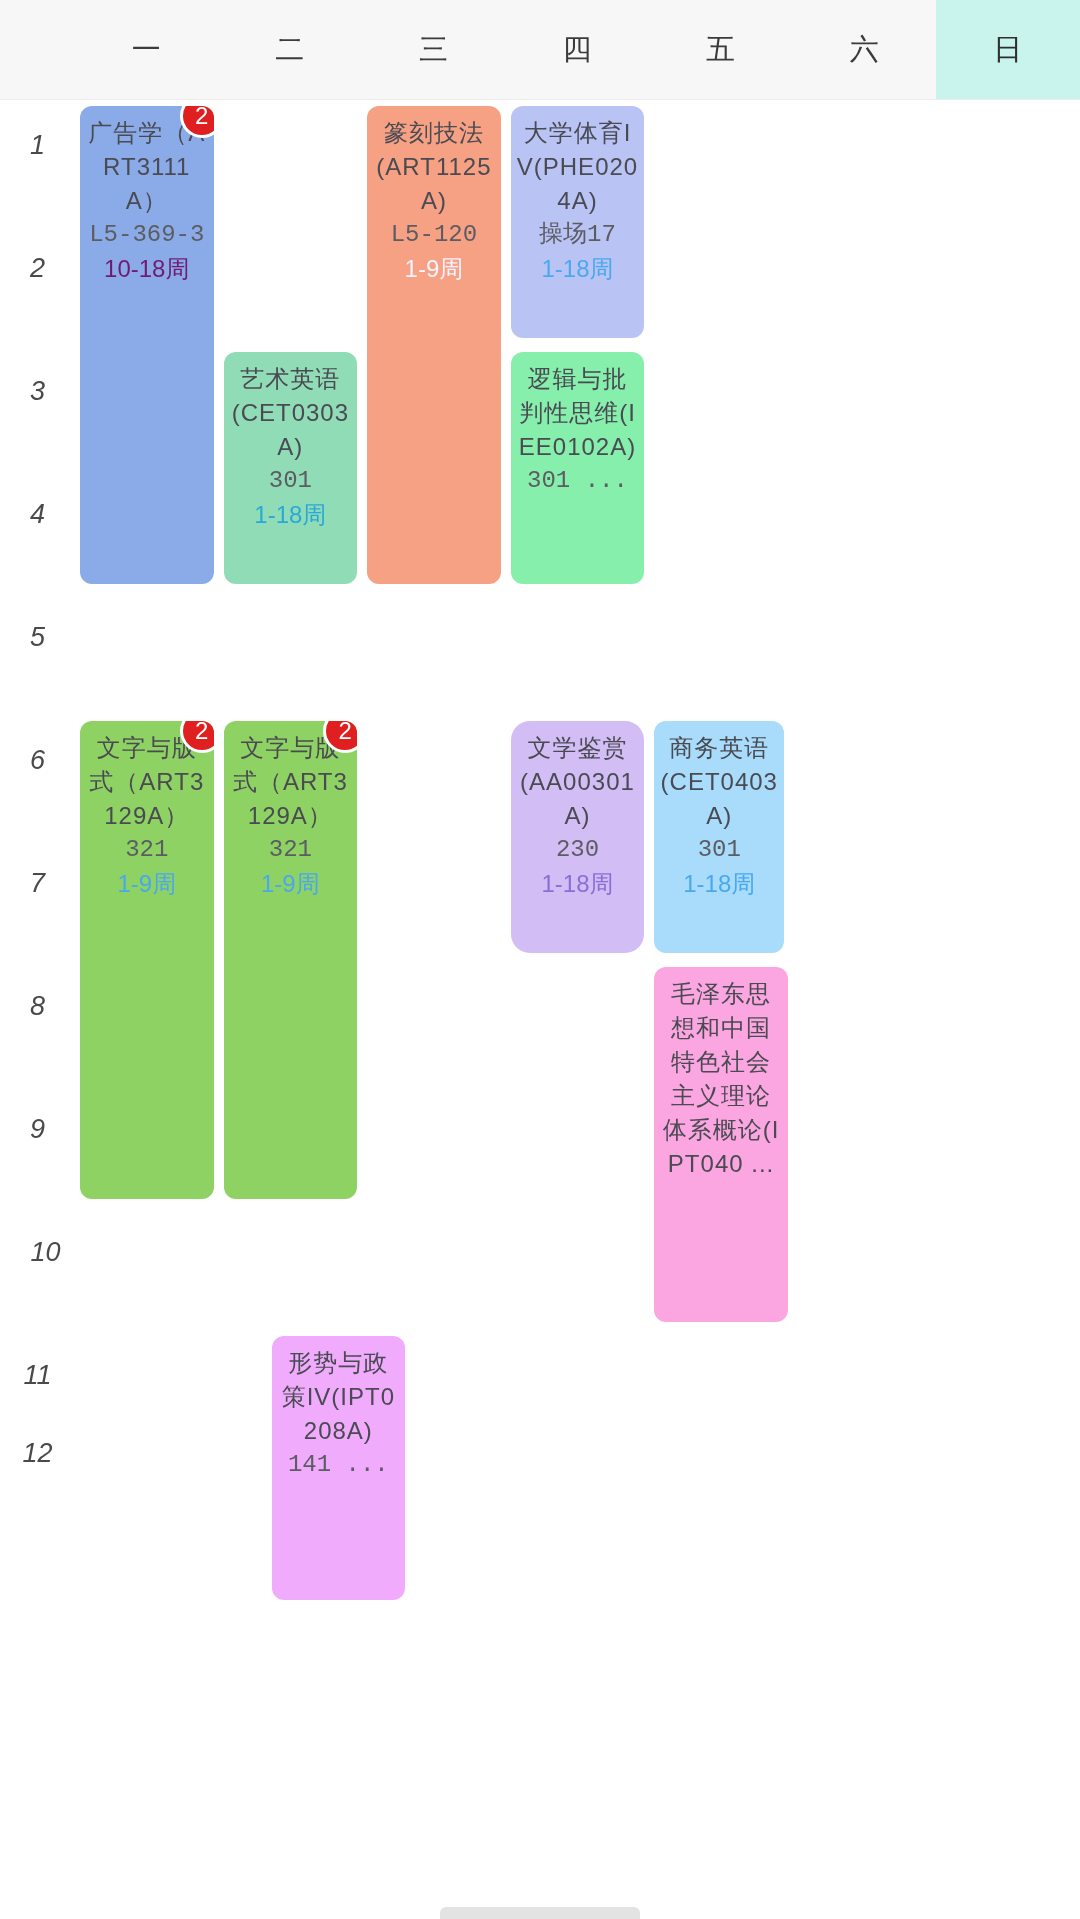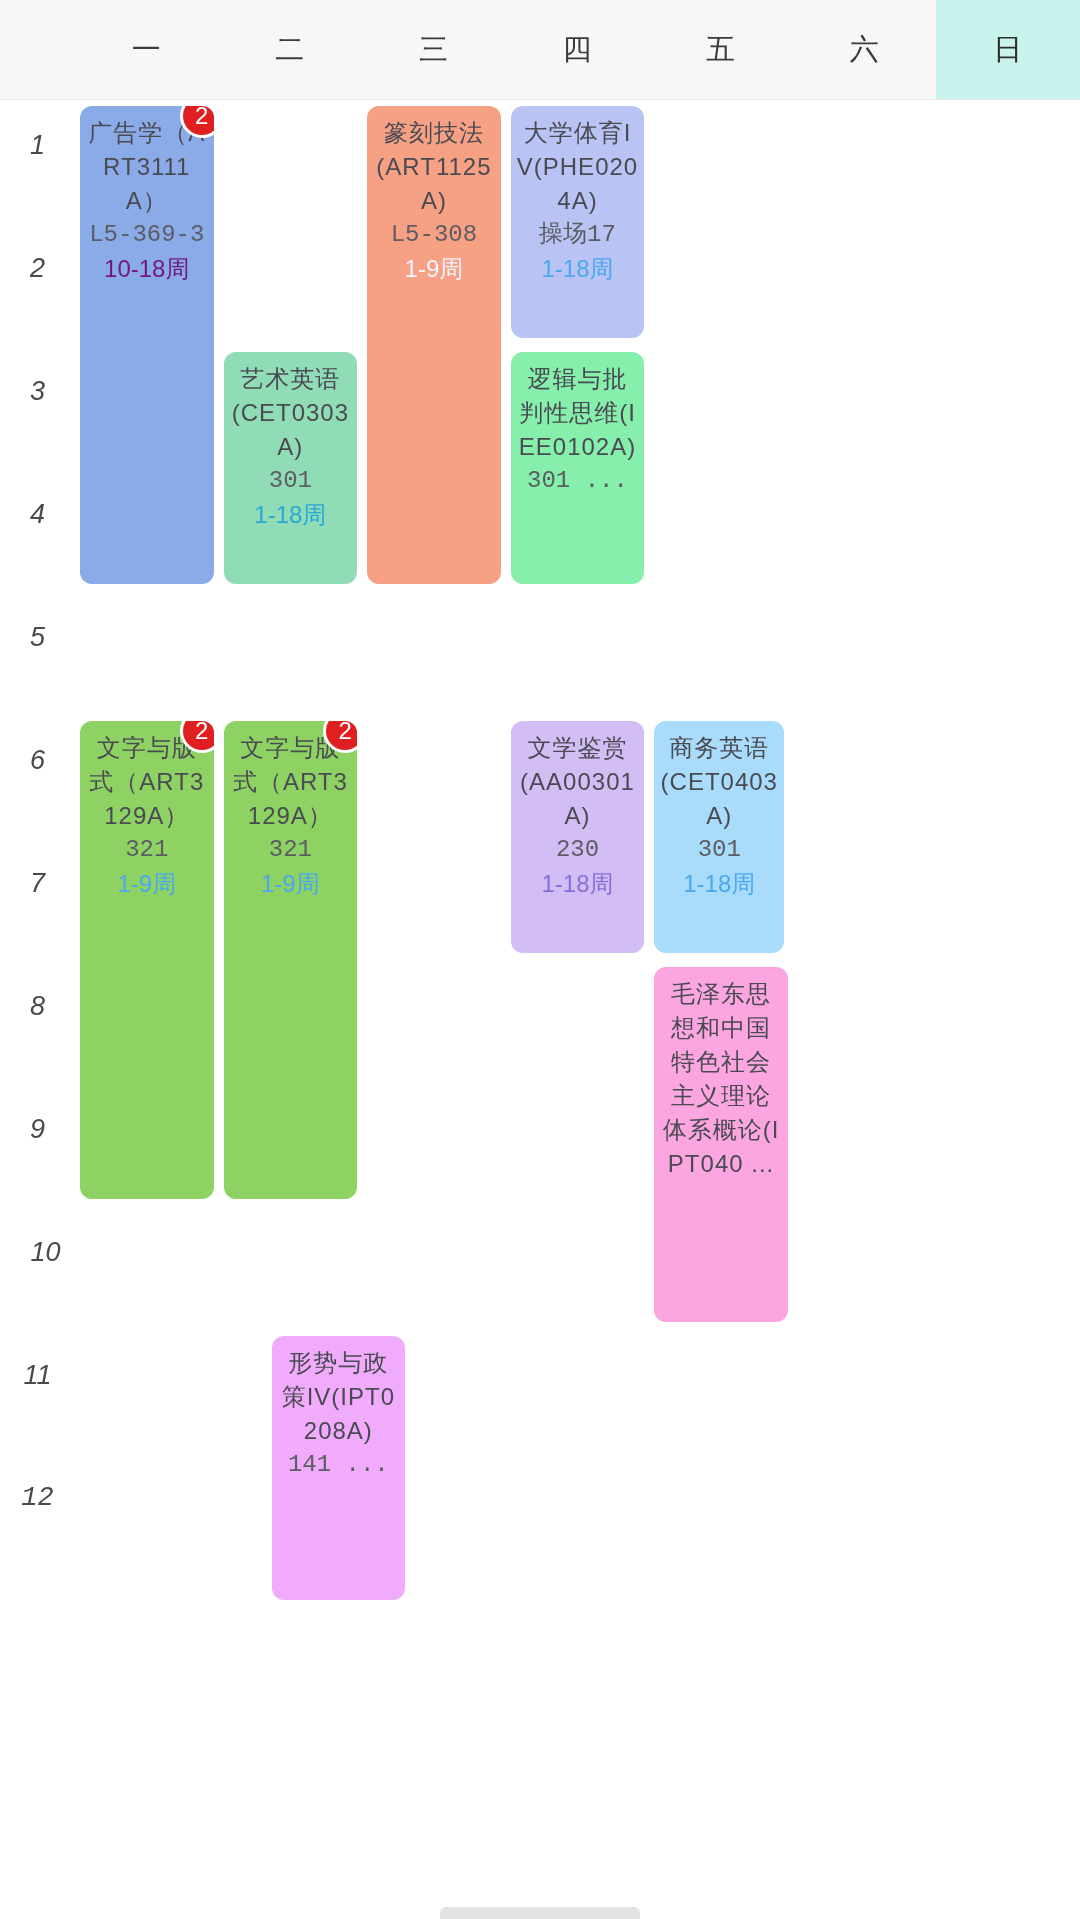--- a/index.html
+++ b/index.html
@@ -152,37 +152,37 @@
         <div class="period-label" style="top: 153px;">2</div>
         <div class="period-label" style="top: 276px;">3</div>
         <div class="period-label" style="top: 399px;">4</div>
         <div class="period-label" style="top: 522px;">5</div>
         <div class="period-label" style="top: 645px;">6</div>
         <div class="period-label" style="top: 768px;">7</div>
         <div class="period-label" style="top: 891px;">8</div>
         <div class="period-label" style="top: 1014px;">9</div>
         <div class="period-label" style="top: 1137px; padding-left: 16px;">10</div>
         <div class="period-label" style="top: 1260px;">11</div>
-        <div class="period-label" style="top: 1383px; font-family: Liberation Mono, monospace;">12</div>
+        <div class="period-label" style="top: 1338px;">12</div>
       </div>
     <div id="course-area">
         <div class="course" style="left: 5px; width: 133.571px; top: 6px; height: 478px; background: rgb(138, 171, 232);">
           <span class="cname">广告学（ART3111A）</span>
           <span class="cplace">L5-369-3</span>
           <span class="cweeks" style="color: #701a75;">10-18周</span>
           <div class="badge">2</div>
         </div>
         <div class="course" style="left: 148.571px; width: 133.571px; top: 252px; height: 232px; background: rgb(143, 220, 182);">
           <span class="cname">艺术英语(CET0303A)</span>
           <span class="cplace">301</span>
           <span class="cweeks" style="color: rgb(42, 169, 216);">1-18周</span>
         </div>
         <div class="course" style="left: 292.143px; width: 133.571px; top: 6px; height: 478px; background: rgb(246, 161, 131);">
           <span class="cname">篆刻技法(ART1125A)</span>
-          <span class="cplace">L5-308</span>
+          <span class="cplace">L5-120</span>
           <span class="cweeks" style="color: rgb(243, 243, 255);">1-9周</span>
         </div>
         <div class="course" style="left: 435.714px; width: 133.571px; top: 6px; height: 232px; background: rgb(185, 196, 245);">
           <span class="cname">大学体育IV(PHE0204A)</span>
           <span class="cplace">操场17</span>
           <span class="cweeks" style="color: rgb(74, 168, 238);">1-18周</span>
         </div>
         <div class="course" style="left: 435.714px; width: 133.571px; top: 252px; height: 232px; background: #86efac;">
           <span class="cname">逻辑与批判性思维(IEE0102A)</span>
           <span class="cplace">301 ...</span>
@@ -192,21 +192,21 @@
           <span class="cplace">321</span>
           <span class="cweeks" style="color: rgb(74, 168, 238);">1-9周</span>
           <div class="badge">2</div>
         </div>
         <div class="course" style="left: 148.571px; width: 133.571px; top: 621px; height: 478px; background: rgb(142, 210, 99);">
           <span class="cname">文字与版式（ART3129A）</span>
           <span class="cplace">321</span>
           <span class="cweeks" style="color: rgb(74, 168, 238);">1-9周</span>
           <div class="badge">2</div>
         </div>
-        <div class="course" style="left: 435.714px; width: 133.571px; top: 621px; height: 232px; background: rgb(211, 189, 245);">
+        <div class="course" style="left: 435.714px; width: 133.571px; top: 621px; height: 232px; background: rgb(211, 189, 245); border-radius: 19px;">
           <span class="cname">文学鉴赏(AA00301A)</span>
           <span class="cplace">230</span>
           <span class="cweeks" style="color: rgb(138, 110, 216);">1-18周</span>
         </div>
         <div class="course" style="left: 579.286px; width: 130px; top: 621px; height: 232px; background: rgb(169, 220, 251);">
           <span class="cname">商务英语(CET0403A)</span>
           <span class="cplace">301</span>
           <span class="cweeks" style="color: rgb(74, 168, 238);">1-18周</span>
         </div>
         <div class="course" style="left: 579.286px; width: 133.571px; top: 867px; height: 355px; background: rgb(251, 166, 224);">

